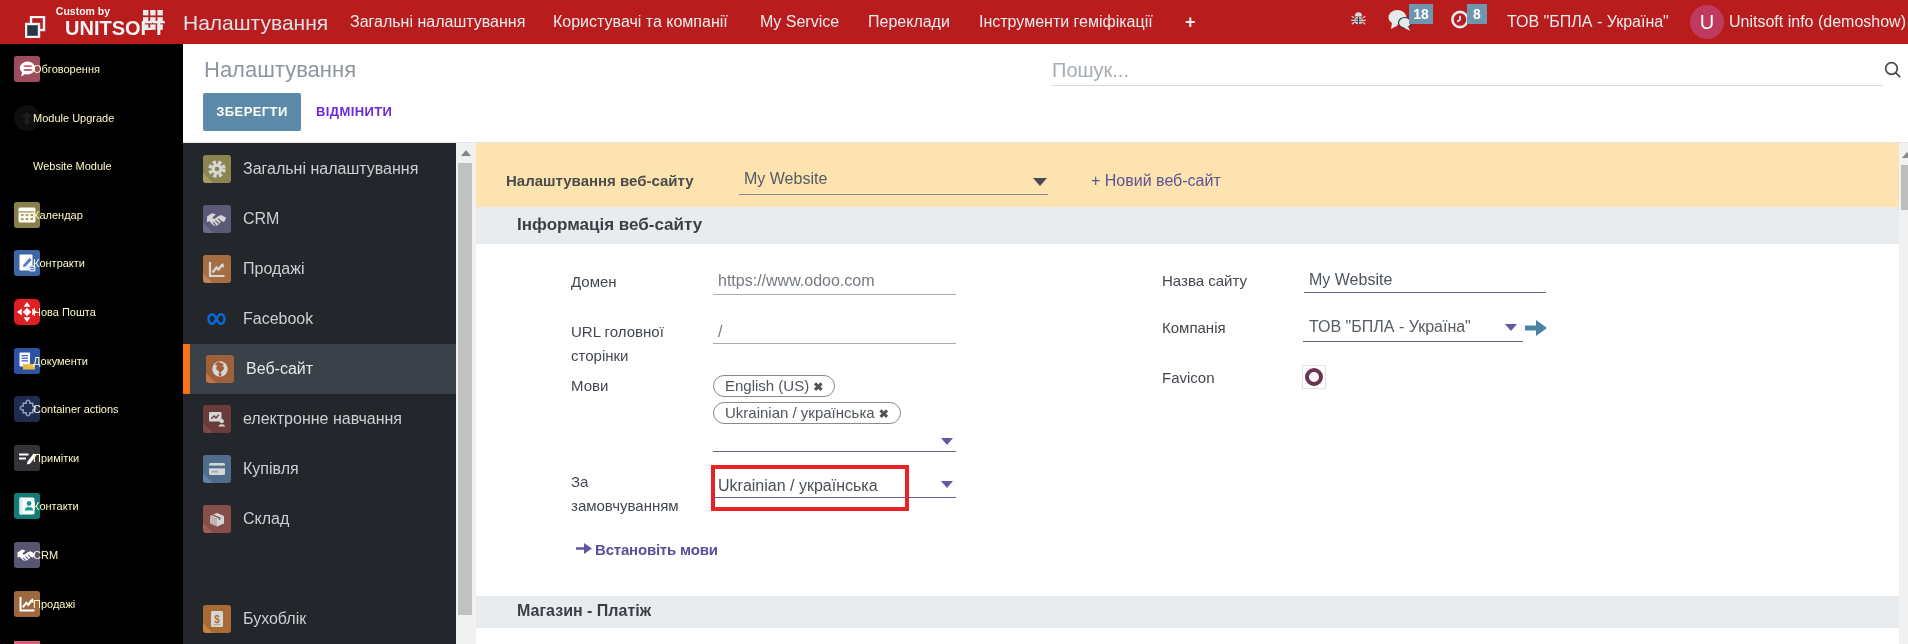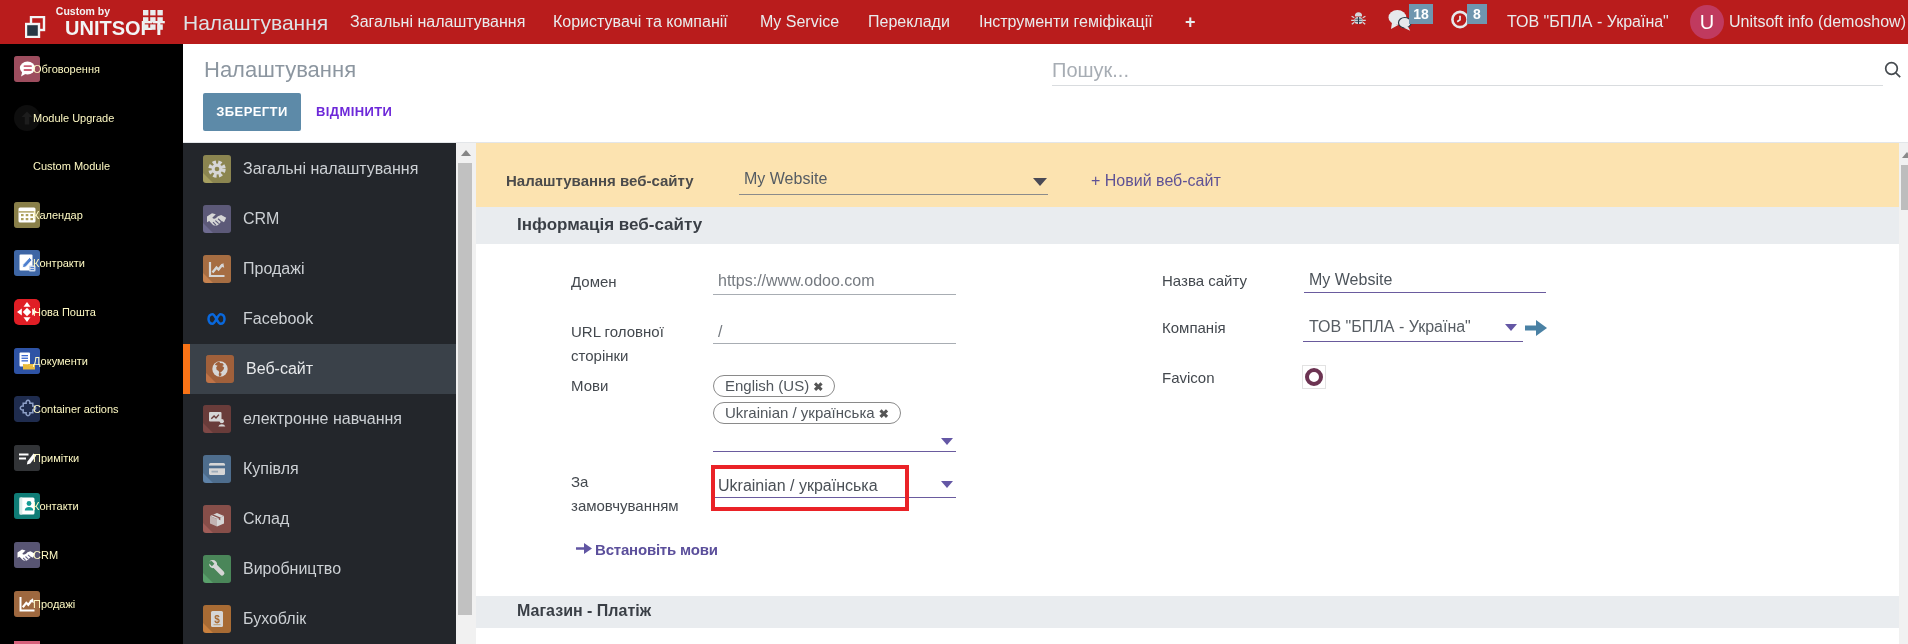--- a/index.html
+++ b/index.html
@@ -145,21 +145,21 @@
       <div class="app" style="top:49.6px">
         <div class="aic">
           <div style="width:26px;height:26px;border-radius:50%;background:#0e0e0e;position:relative"><svg width="26" height="26" viewBox="0 0 26 26">
               <path d="M13 6.5 L18.5 12 H15.3 V19.5 H10.7 V12 H7.5 Z" fill="#1d1d1d"></path>
             </svg></div>
         </div>
         <div class="alb" style="top:11px">Module Upgrade</div>
       </div>
       <div class="app" style="top:98.2px">
         <div class="aic"></div>
-        <div class="alb" style="top:11px">Custom Module</div>
+        <div class="alb" style="top:11px">Website Module</div>
       </div>
       <div class="app" style="top:146.8px">
         <div class="aic">
           <div style="width:26px;height:26px;background:#ac9f5c;position:relative;overflow:hidden">
             <div style="position:absolute;left:-14px;top:16px;width:60px;height:34px;background:rgba(0,0,0,.2);transform:rotate(-45deg);transform-origin:0 0"></div>
             <svg width="26" height="26" viewBox="0 0 26 26" style="position:absolute;left:0;top:0">
               <rect x="4.5" y="5.5" width="17" height="15" rx="1.5" fill="#fff"></rect>
               <rect x="4.5" y="9.2" width="17" height="1.4" fill="#ac9f5c"></rect>
               <g fill="#ac9f5c">
                 <rect x="7" y="12" width="2.6" height="2.2"></rect>
@@ -355,26 +355,20 @@
       </div>
       <div class="srow" style="top:350.5px">
         <div class="sic shadow-ic" style="background:#a05d58;"><svg width="28" height="28" viewBox="0 0 28 28">
             <path d="M14 8 L21 11 L14 14 L7 11 Z" fill="#fff"></path>
             <path d="M7 11 V18.5 L14 21.5 V14 Z" fill="#e7d6d4"></path>
             <path d="M21 11 V18.5 L14 21.5 V14 Z" fill="#fff"></path>
             <path d="M10.3 9.6 L17.3 12.6 L17.3 15.2 L15.8 14.5 V13.2 L8.8 10.2 Z" fill="#a05d58"></path>
           </svg></div>
         <div class="slb">Склад</div>
       </div>
-      <div class="srow" style="top:400.5px">
-        <div class="sic shadow-ic" style="background:#59a06b;"><svg width="28" height="28" viewBox="0 0 28 28">
-            <path fill="#fff" d="M6.4 6.4 a4.7 4.7 0 0 1 6.6 0 c.9.9 1.2 2.2 1 3.3 l6.7 6.7 a2.4 2.4 0 1 1-3.4 3.4 l-6.7-6.7 c-1.1.2-2.4-.1-3.3-1 a4.7 4.7 0 0 1-1.1-3.6 l2.7 2.7 2.5-2.5 -2.7-2.7z"></path>
-          </svg></div>
-        <div class="slb">Виробництво</div>
-      </div>
       <div class="srow" style="top:450.5px">
         <div class="sic shadow-ic" style="background:#c9803e;"><svg width="28" height="28" viewBox="0 0 28 28">
             <rect x="8" y="6" width="12" height="16" rx="1.5" fill="#fff"></rect>
             <text x="14" y="17.5" font-size="10" font-weight="bold" fill="#c9803e" text-anchor="middle" font-family="Liberation Sans">$</text>
             <rect x="10.5" y="19" width="7" height="1.2" fill="#e7c79b"></rect>
           </svg></div>
         <div class="slb">Бухоблік</div>
       </div>
     </div>
 

